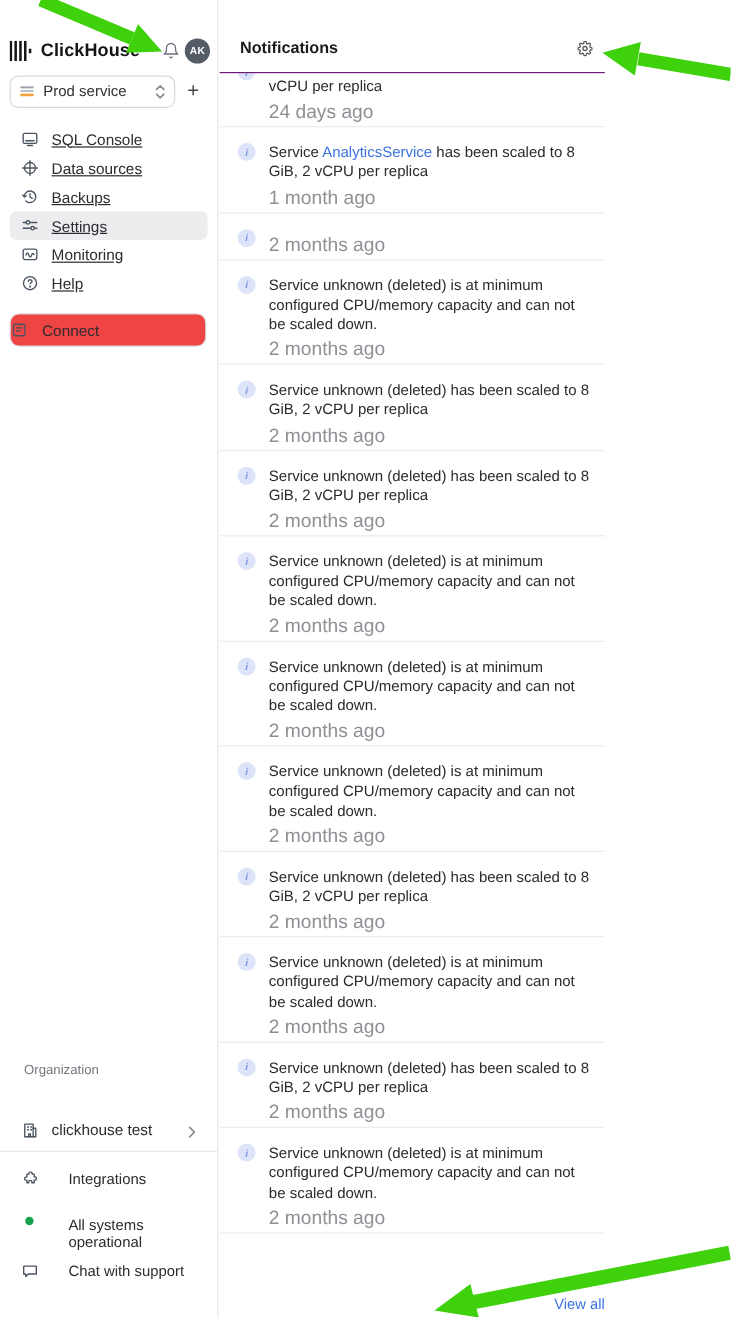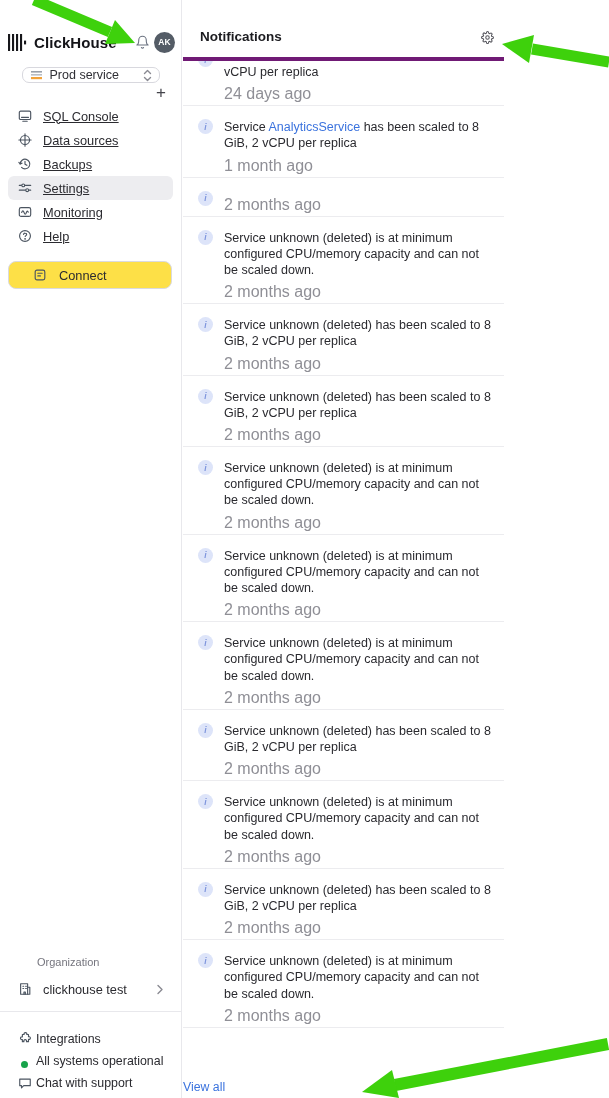--- a/index.html
+++ b/index.html
@@ -14,76 +14,76 @@
                display:flex; align-items:center; }
   .logo { display:flex; align-items:center; gap:7px; cursor:pointer; }
   .brand-name { font-size:15px; font-weight:700; color:#141418; letter-spacing:.1px; }
   .brand-right { margin-left:auto; display:flex; align-items:center; gap:4px; }
   .bell { color:#6b7280; display:flex; }
   .avatar { width:21px; height:21px; border-radius:50%; background:#545c66; color:#fff;
             font-size:8.5px; font-weight:700; display:flex; align-items:center;
             justify-content:center; letter-spacing:.2px; }
 
   .svc-row { position:absolute; top:67px; left:8px; right:8px; height:18px;
-             display:flex; align-items:center;flex-direction:column; }
+             display:flex; align-items:center; }
   .svc-select { width:138px; height:27px; border:1px solid #d8d8de; border-radius:7px;
                 display:flex; align-items:center; padding:0 7px; gap:7px; background:#fff;
                 cursor:pointer; }
   .svc-label { font-size:12.5px; color:#2f2f35; flex:1; }
   .updown { color:#8a8a92; display:flex; }
   .plus-btn { margin-left:auto; width:24px; height:24px; display:flex; align-items:center;
               justify-content:center; font-size:17px; font-weight:300; color:#44444b;
               cursor:pointer; }
 
   .nav { position:absolute; top:104px; left:8px; right:8px; }
   .nav-item { height:24px; display:flex; align-items:center; gap:11px; padding:0 9px;
               border-radius:6px; font-size:12.8px; color:#2b2b30; cursor:pointer;text-decoration:underline; }
   .nav-item .nicon { width:15px; display:flex; justify-content:center; color:#4b5460; }
   .nav-item.active { background:#ededf0; }
   .connect-btn { position:absolute; top:261px; left:8px; right:9px; height:28px;
                  border:1px solid #dadade; border-radius:8px; display:flex;
-                 align-items:center; gap:12px; padding:0 24px; font-size:12.8px;
-                 color:#2b2b30; background:#fde047; cursor:pointer; }
+                 align-items:center; gap:12px; padding:0 0; font-size:12.8px;
+                 color:#2b2b30; background:#ef4444; cursor:pointer; }
   .connect-btn .nicon { color:#4b5460; display:flex; }
 
   .sidebar-bottom { position:absolute; left:0; right:0; bottom:0; }
-  .org-label { padding-left:37px; font-size:11px; color:#75757e; margin-bottom:9px; }
-  .org-row { margin:0 8px 10px 8px; height:24px; display:flex; align-items:center; gap:11px;
+  .org-label { padding-left:20px; font-size:11px; color:#75757e; margin-bottom:27px; }
+  .org-row { margin:0 8px 10px 8px; height:24px; display:flex; align-items:flex-end; gap:11px;
              padding:0 9px; font-size:12.8px; color:#2b2b30; border-radius:6px; cursor:pointer; }
   .org-row .nicon { width:15px; display:flex; justify-content:center; color:#4b5460; }
   .org-chevron { margin-left:auto; color:#8a8a92; display:flex; }
   .side-divider { border-top:1px solid #e8e8ec; margin-bottom:12px; }
-  .foot-item { margin:0 8px; height:22px; display:flex; align-items:flex-end; gap:4px;
+  .foot-item { margin:16px 8px; height:22px; display:flex; align-items:flex-start; gap:25px;
                padding:0 9px; font-size:12.4px; color:#2b2b30; cursor:pointer; }
   .foot-item .nicon { width:15px; display:flex; justify-content:center; color:#4b5460; }
   .foot-pad { height:8px; }
   .status-dot { width:7px; height:7px; border-radius:50%; background:#17a34a; margin:0 4px; }
 
   
   .panel { position:absolute; left:183px; top:0; width:321px; height:1098px; background:#fff; }
   .panel-header { position:absolute; top:0; left:0; right:0; height:61px; background:#fff;
-                  z-index:2; border-bottom:4px solid #701a75; display:flex;
+                  z-index:2; border-bottom:1px solid #701a75; display:flex;
                   align-items:flex-end; padding:0 10px 13px 17px; }
   .panel-title { font-size:13.5px; font-weight:700; color:#1b1b1f; }
   .gear-btn { margin-left:auto; color:#57575e; cursor:pointer; display:flex; }
 
   .notif-list { position:absolute; top:61px; left:0; right:0; z-index:1; }
   .notif-item { position:relative; padding:13px 10px 2px 41px;
                 border-bottom:1px solid #ececef; cursor:pointer; }
   .notif-icon { position:absolute; left:15px; top:13px; width:15px; height:15px;
                 border-radius:50%; background:#dde4f9; color:#7f96dd; font-size:8.5px;
                 font-weight:700; font-style:italic; display:flex; align-items:center;
                 justify-content:center; }
   .notif-item.partial { padding-top:3px; }
   .notif-item.partial .notif-icon { top:-9px; }
   .notif-msg { font-size:12.5px; line-height:16.2px; color:#2a2a2f; }
   .notif-msg .link { color:#3b73de; }
   .notif-time { margin-top:5px; font-size:16px; color:#8f8f96; }
   .view-all-row { position:absolute; bottom:0; left:0; right:0; height:22px; display:flex;
-                  align-items:center; justify-content:flex-start; background:#fff; }
+                  align-items:center; justify-content:flex-end; background:#fff; }
   .view-all { font-size:12.3px; color:#3b73de; cursor:pointer; }
 
   
   .arrows { position:absolute; left:0; top:0; width:609px; height:1098px;
             z-index:30; pointer-events:none; }
 </style>
 </head>
 <body>
 
 <div class="stage">

